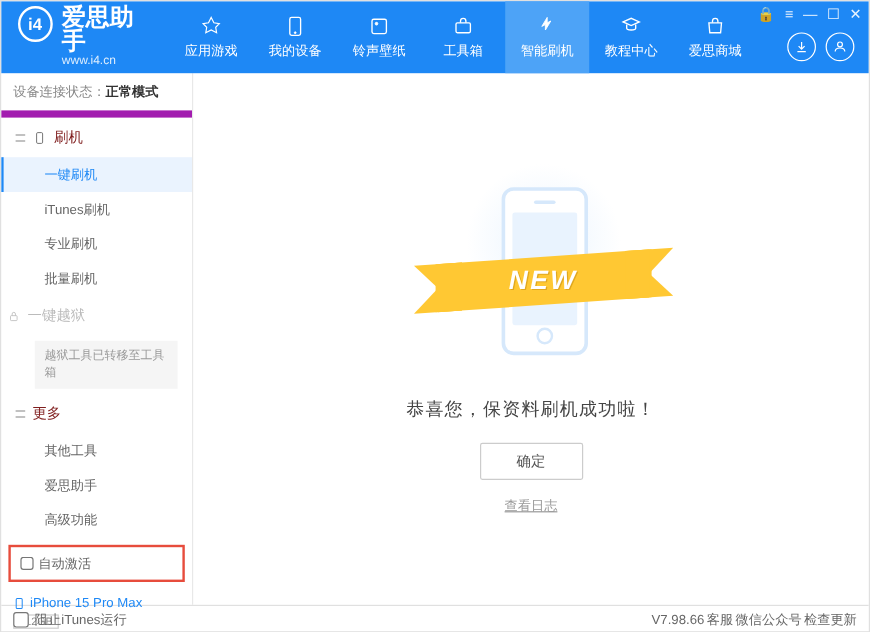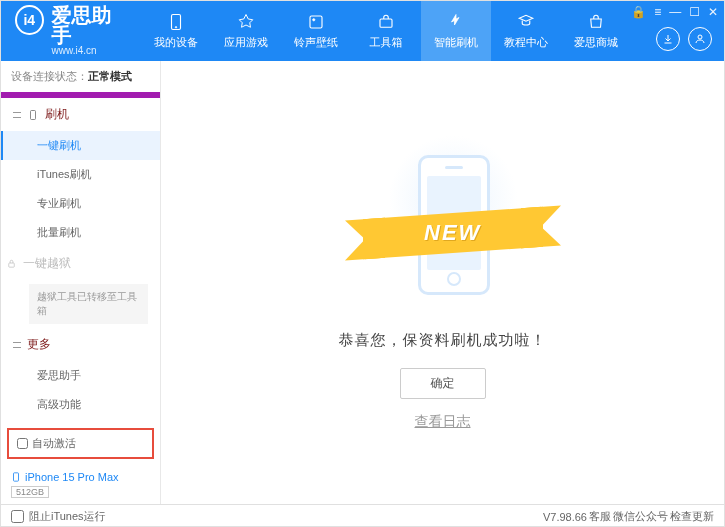--- a/index.html
+++ b/index.html
@@ -53,21 +53,21 @@
 .phone-screen { position: absolute; top: 18px; left: 6px; right: 6px; bottom: 22px; background: #e9f3fe; border-radius: 2px; }
 .glow { position: absolute; left: 55px; top: 0; width: 130px; height: 130px; background: radial-gradient(circle, #eaf4fe 0%, #fff 70%); border-radius: 50%; z-index: -1; }
 .ribbon { position: absolute; top: 78px; left: 30px; width: 180px; height: 40px; background: #ffc833; transform: skewY(-4deg); display: flex; align-items: center; justify-content: center; }
 .ribbon::before, .ribbon::after { content: ""; position: absolute; width: 0; height: 0; border: 20px solid #ffc833; }
 .ribbon::before { left: -18px; border-left-color: transparent; }
 .ribbon::after { right: -18px; border-right-color: transparent; }
 .ribbon-text { color: #fff; font-weight: 900; font-size: 22px; font-style: italic; letter-spacing: 2px; transform: skewY(4deg); text-shadow: 1px 1px 0 #e0a820; }
 
 .success-text { font-size: 15px; color: #444; letter-spacing: 1px; margin-bottom: 18px; }
 .ok-btn { border: 1px solid #ccc; background: #fff; padding: 6px 30px; font-size: 12px; color: #555; cursor: pointer; border-radius: 2px; }
-.log-link { margin-top: 14px; font-size: 14px; color: #999; text-decoration: underline; cursor: pointer; }
+.log-link { margin-top: 14px; font-size: 11px; color: #999; text-decoration: underline; cursor: pointer; }
 
 .footer { height: 24px; border-top: 1px solid #e0e0e0; display: flex; align-items: center; font-size: 11px; color: #666; padding: 0 10px; }
 .footer .left { display: flex; align-items: center; gap: 5px; }
 .footer .spacer { flex: 1; }
 .footer .item { margin-left: 2px; cursor: pointer; }
 </style>
 </head>
 <body>
 
 <div class="header">
@@ -75,33 +75,33 @@
     <div class="logo-circle">i4</div>
     <div class="logo-text">
       <div class="title">爱思助手</div>
       <div class="sub">www.i4.cn</div>
     </div>
   </div>
   <div class="nav">
     <div class="nav-item">
         <span class="nav-icon">
           <svg viewBox="0 0 24 24">
+            <path d="M12 2l3 6 6 1-4 4 1 6-6-3-6 3 1-6-4-4 6-1z" fill="none" stroke="#fff" stroke-width="1.3"></path>
+          </svg>
+        </span>
+        <span>应用游戏</span>
+      </div>
+    <div class="nav-item">
+        <span class="nav-icon">
+          <svg viewBox="0 0 24 24">
             <rect x="6" y="2" width="12" height="20" rx="2" fill="none" stroke="#fff" stroke-width="1.5"></rect>
             <circle cx="12" cy="19" r="1" fill="#fff"></circle>
           </svg>
         </span>
         <span>我的设备</span>
-      </div>
-    <div class="nav-item">
-        <span class="nav-icon">
-          <svg viewBox="0 0 24 24">
-            <path d="M12 2l3 6 6 1-4 4 1 6-6-3-6 3 1-6-4-4 6-1z" fill="none" stroke="#fff" stroke-width="1.3"></path>
-          </svg>
-        </span>
-        <span>应用游戏</span>
       </div>
     <div class="nav-item">
         <span class="nav-icon">
           <svg viewBox="0 0 24 24">
             <rect x="4" y="4" width="16" height="16" rx="2" fill="none" stroke="#fff" stroke-width="1.5"></rect>
             <circle cx="9" cy="9" r="1.5" fill="#fff"></circle>
           </svg>
         </span>
         <span>铃声壁纸</span>
       </div>
@@ -185,20 +185,21 @@
           <rect x="6" y="11" width="12" height="9" rx="1.5" fill="none" stroke="#bbb" stroke-width="1.5"></rect>
           <path d="M9 11V8a3 3 0 016 0v3" fill="none" stroke="#bbb" stroke-width="1.5"></path>
         </svg>
       <span>一键越狱</span>
     </div>
     <div class="side-note">越狱工具已转移至工具箱</div>
 
     <div class="side-section collapsible">
       <span>更多</span>
     </div>
+    <div class="side-item">其他工具</div>
     <div class="side-item">爱思助手</div>
     <div class="side-item">高级功能</div>
 
     <div style="flex:1"></div>
 
     <div class="checkbox-row">
       <label>
           <input type="checkbox" style="">
           <span>自动激活</span>
         </label>

